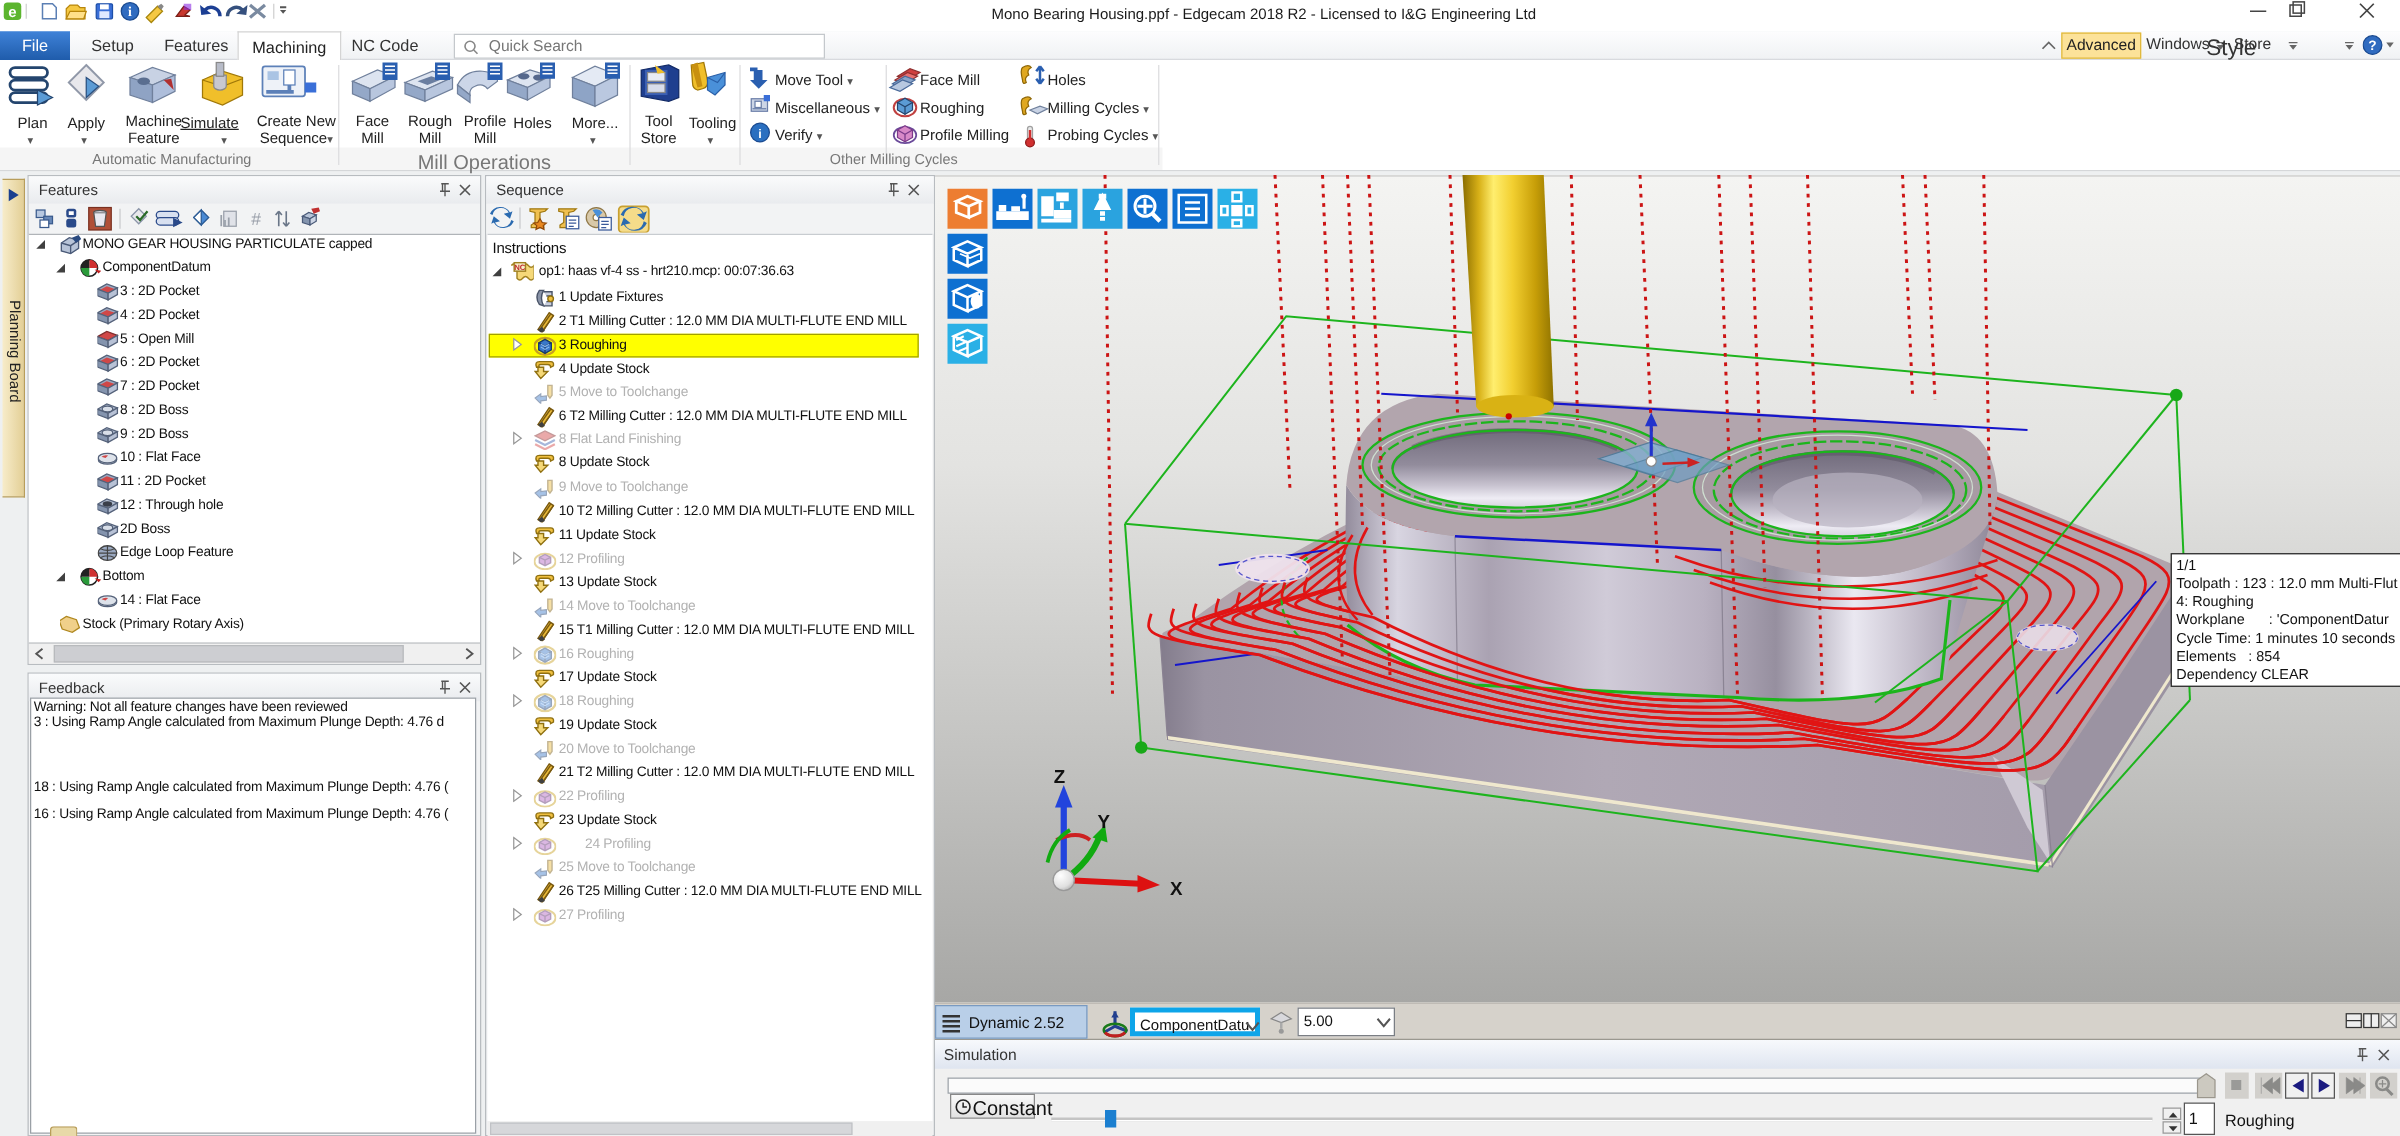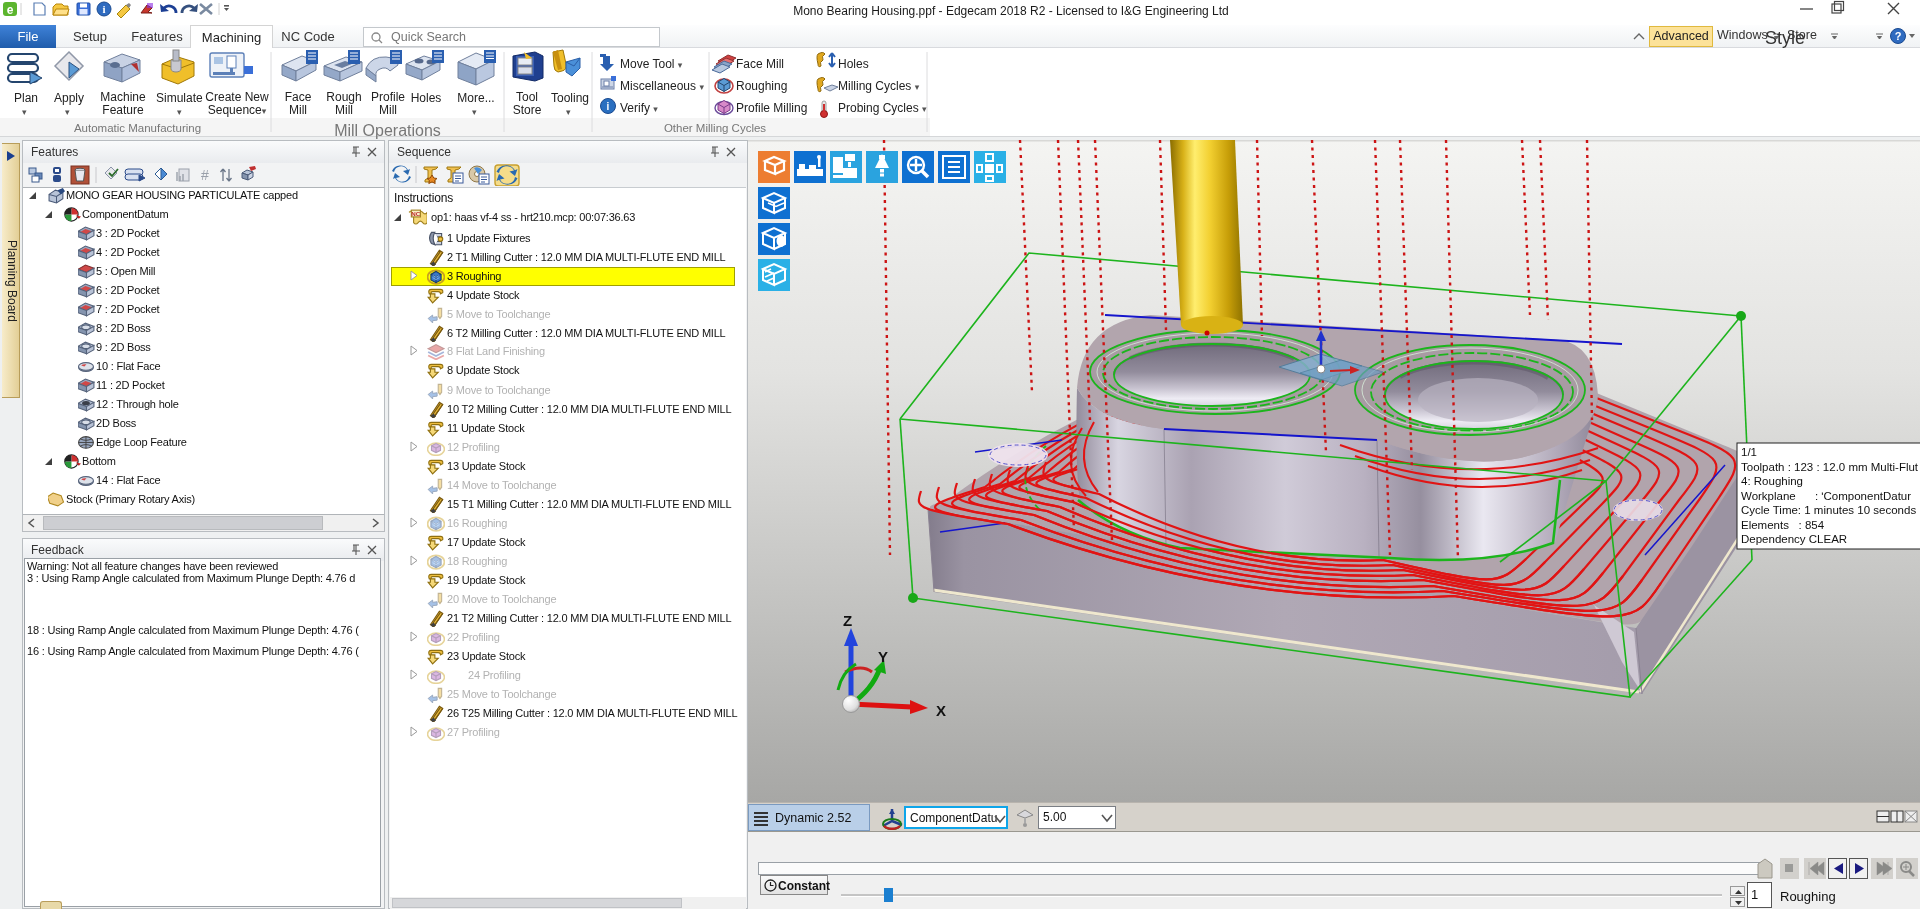--- a/index.html
+++ b/index.html
@@ -214,21 +214,21 @@
   <g>
         <rect x="822" y="53" width="4" height="12" rx="2" fill="#e8e8e8" stroke="#a0a0a0"></rect>
         <circle cx="824" cy="66" r="3.5" fill="#d03030" stroke="#901818"></circle>
         <rect x="823" y="56" width="2" height="9" fill="#d03030"></rect>
       </g>
  </svg>
 
  <div class="ab" style="left:4px;top:43px;width:44px;text-align:center;font-size:12px;color:#222;">Plan</div>
  <div class="ab" style="left:47px;top:43px;width:44px;text-align:center;font-size:12px;color:#222;">Apply</div>
  <div class="ab" style="left:95px;top:43px;width:56px;text-align:center;font-size:12px;color:#222;line-height:13px;">Machine<br>Feature</div>
- <div class="ab" style="left:156px;top:43px;width:56px;text-align:left;font-size:12px;color:#222;">Simulate</div>
+ <div class="ab" style="left:135px;top:43px;width:56px;text-align:right;font-size:12px;color:#222;text-decoration:underline;">Simulate</div>
  <div class="ab" style="left:205px;top:43px;width:64px;text-align:center;font-size:12px;color:#222;line-height:13px;">Create New<br>Sequence<span style="font-size:9px;color:#555;">▾</span></div>
  <div class="ab" style="left:276px;top:43px;width:44px;text-align:center;font-size:12px;color:#222;line-height:13px;">Face<br>Mill</div>
  <div class="ab" style="left:320px;top:43px;width:48px;text-align:center;font-size:12px;color:#222;line-height:13px;">Rough<br>Mill</div>
  <div class="ab" style="left:364px;top:43px;width:48px;text-align:center;font-size:12px;color:#222;line-height:13px;">Profile<br>Mill</div>
  <div class="ab" style="left:404px;top:43px;width:44px;text-align:center;font-size:12px;color:#222;">Holes</div>
  <div class="ab" style="left:452px;top:43px;width:48px;text-align:center;font-size:12px;color:#222;">More...</div>
  <div class="ab" style="left:505px;top:43px;width:44px;text-align:center;font-size:12px;color:#222;line-height:13px;">Tool<br>Store</div>
  <div class="ab" style="left:546px;top:43px;width:48px;text-align:center;font-size:12px;color:#222;">Tooling</div>
  <div class="ab" style="left:22px;top:59px;font-size:9px;color:#555;">▾</div>
  <div class="ab" style="left:65px;top:59px;font-size:9px;color:#555;">▾</div>
@@ -1051,21 +1051,21 @@
         <path d="M1 3 h14 M1 7 h14 M1 11 h14 M1 15 h14" stroke="#333" stroke-width="2"></path>
       </svg>
   <div class="ab" style="left:26px;top:6px;font-size:12.5px;color:#111;">Dynamic 2.52</div>
  </div>
  <svg class="ab" style="left:132px;top:4px" width="24" height="24" viewBox="0 0 24 24">
       <path d="M12 2 v12 M12 14 l-9 5 M12 14 l10 4" stroke="#23408f" stroke-width="2.5"></path>
       <path d="M12 2 l-3 5 h6 z" fill="#23408f"></path>
       <ellipse cx="12" cy="17" rx="9" ry="5" fill="none" stroke="#1a7a1a" stroke-width="2"></ellipse>
       <path d="M4 19 a9 5 0 0 0 16 0" fill="none" stroke="#c02020" stroke-width="2.5"></path>
     </svg>
- <div class="ab" style="left:156px;top:3px;width:104px;height:23px;background:#fff;border:2px solid #0ea5e9;">
+ <div class="ab" style="left:156px;top:3px;width:104px;height:23px;background:#fff;border:4px solid #0ea5e9;">
   <div class="ab" style="left:4px;top:3px;font-size:12px;color:#111;">ComponentDatu</div>
   <svg class="ab" style="left:88px;top:7px" width="12" height="9">
         <path d="M1 1 l5 6 5 -6" fill="none" stroke="#555" stroke-width="1.6"></path>
       </svg>
  </div>
  <svg class="ab" style="left:266px;top:4px" width="22" height="22" viewBox="0 0 22 22">
       <path d="M3 8 L11 3 l8 5 -8 3 z" fill="#d8d8dc" stroke="#888"></path>
       <path d="M10 11 h2 v5 h-2 z" fill="#aaa"></path>
       <circle cx="11" cy="18" r="2" fill="#999"></circle>
     </svg>
@@ -1079,20 +1079,29 @@
   <rect x="1" y="1" width="12" height="11" fill="#eee" stroke="#333"></rect>
       <path d="M1 6.5 h12" stroke="#333"></path>
   <rect x="15" y="1" width="12" height="11" fill="#eee" stroke="#333"></rect>
       <path d="M21 1 v11" stroke="#333"></path>
   <rect x="29" y="1" width="12" height="11" fill="#eee" stroke="#888"></rect>
       <path d="M29 1 l12 11 M41 1 l-12 11" stroke="#888"></path>
  </svg>
 </div>
 
 <div class="ab" style="left:748px;top:832px;width:1172px;height:77px;background:#f0f0f0;">
+ <div class="ab" style="left:0;top:0;width:1172px;height:23px;background:linear-gradient(#f7f9fc,#dfe5f0);">
+  <div class="ab" style="left:7px;top:5px;font-size:12.5px;color:#333;">Simulation</div>
+  <svg class="ab" style="left:1136px;top:6px" width="12" height="13">
+        <path d="M3 1 h6 M4 1 v6 M6 1 v6 M2 7 h8 M6 7 v4" stroke="#555" stroke-width="1.1" fill="none"></path>
+      </svg>
+  <svg class="ab" style="left:1154px;top:7px" width="11" height="11">
+        <path d="M1 1 l8 8 M9 1 l-8 8" stroke="#555" stroke-width="1.3"></path>
+      </svg>
+ </div>
  <div class="ab" style="left:10px;top:30px;width:1012px;height:13px;background:#fbfbfb;border:1px solid #9aa0a6;"></div>
  <svg class="ab" style="left:1009px;top:26px" width="16" height="21">
       <path d="M1 6 L8 1 l7 5 v14 h-14 z" fill="#ccc9c0" stroke="#9a968c"></path>
     </svg>
  <div class="ab" style="left:1032px;top:26px;width:19px;height:21px;background:#d2d0cc;">
       <div class="ab" style="left:5px;top:6px;width:8px;height:8px;background:#9a9a98;"></div>
     </div>
  <svg class="ab" style="left:1056px;top:26px" width="22" height="21">
       <rect x="0" y="0" width="22" height="21" fill="#d2d0cc"></rect>
       <path d="M5 4 v13 M14 4 l-8 6.5 8 6.5 z M20 4 l-8 6.5 8 6.5 z" fill="#8a8a88" stroke="#8a8a88" stroke-width="0.5"></path>
@@ -1115,21 +1124,21 @@
       <rect x="0" y="0" width="22" height="21" fill="#d2d0cc"></rect>
       <circle cx="10" cy="9" r="5" fill="none" stroke="#8a8a88" stroke-width="2"></circle>
       <path d="M13 13 l5 5" stroke="#8a8a88" stroke-width="2.5"></path>
       <path d="M7 9 h6 M10 6 v6" stroke="#8a8a88"></path>
     </svg>
  <div class="ab" style="left:12px;top:43px;width:68px;height:20px;background:linear-gradient(#fafafa,#e2e2e2);border:1px solid #888;">
   <svg class="ab" style="left:3px;top:3px" width="13" height="13">
         <circle cx="6.5" cy="6.5" r="5.5" fill="none" stroke="#222" stroke-width="1.3"></circle>
         <path d="M6.5 3 v3.5 h3" fill="none" stroke="#222" stroke-width="1.2"></path>
       </svg>
-  <div class="ab" style="left:17px;top:3px;font-size:12px;color:#111;font-weight:bold;">Constant</div>
+  <div class="ab" style="left:17px;top:3px;font-size:16px;color:#111;">Constant</div>
  </div>
  <div class="ab" style="left:93px;top:62px;width:881px;height:3px;background:#c4c4c4;border-bottom:1px solid #fff;"></div>
  <div class="ab" style="left:136px;top:56px;width:9px;height:14px;background:#1b7fd0;"></div>
  <div class="ab" style="left:982px;top:54px;width:15px;height:10px;background:#f0f0f0;border:1px solid #999;">
       <svg class="ab" style="left:3px;top:2px" width="9" height="6">
         <path d="M1 5 l3.5 -4 3.5 4 z" fill="#333"></path>
       </svg>
     </div>
  <div class="ab" style="left:982px;top:65px;width:15px;height:10px;background:#f0f0f0;border:1px solid #999;">
       <svg class="ab" style="left:3px;top:2px" width="9" height="6">

